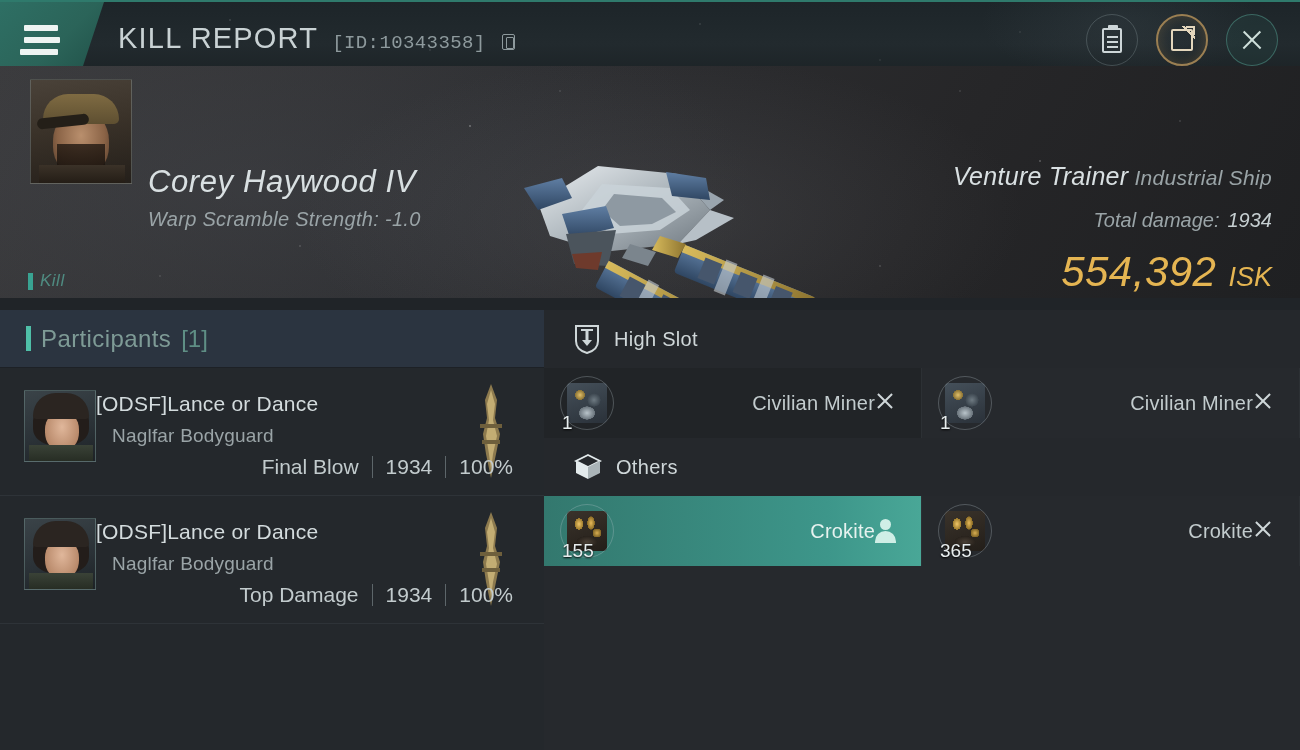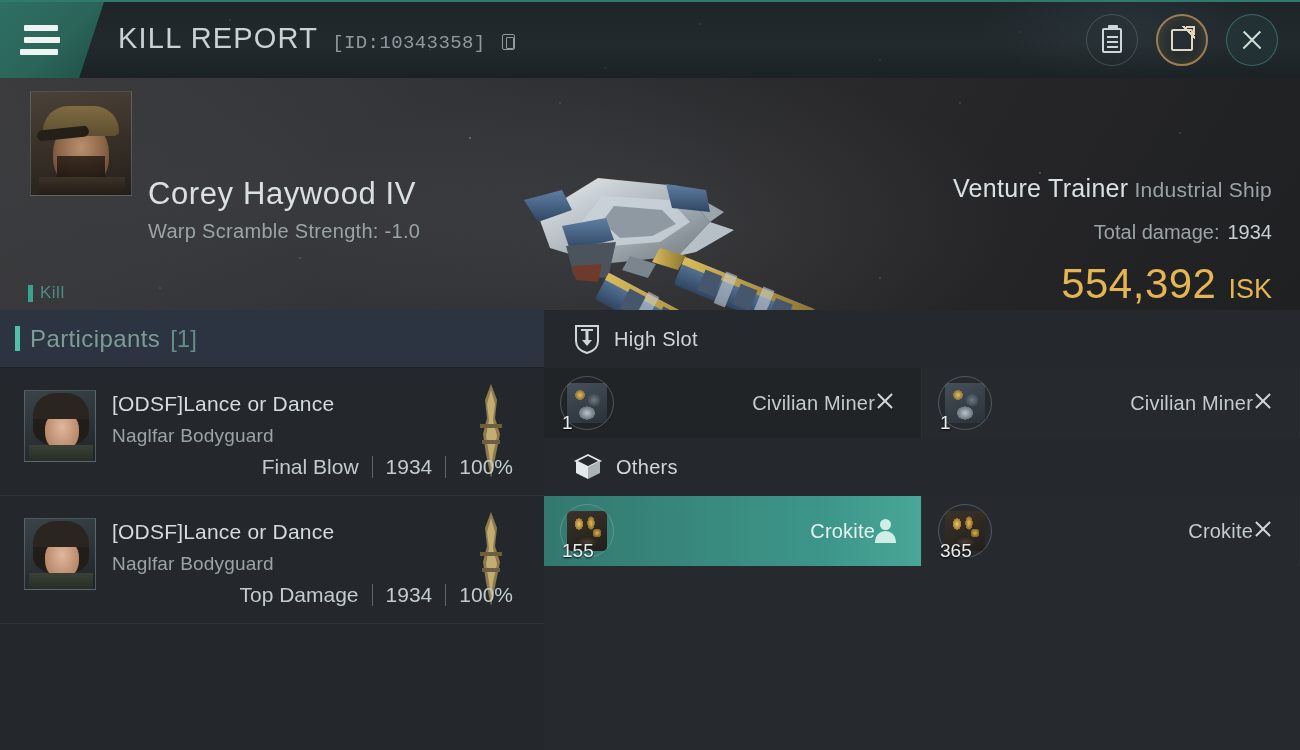--- a/index.html
+++ b/index.html
@@ -76,26 +76,27 @@
       linear-gradient(45deg, transparent 48%, #e3d6bc 48%, #e3d6bc 58%, transparent 58%),
       linear-gradient(#e3d6bc,#e3d6bc) 100% 0/9px 2.4px no-repeat,
       linear-gradient(#e3d6bc,#e3d6bc) 100% 0/2.4px 9px no-repeat;
   }
   .xmark{ width:24px; height:24px; position:relative; }
   .xmark::before,.xmark::after{ content:""; position:absolute; left:0; top:11px; width:24px; height:2.4px; background:#cfe0db; }
   .xmark::before{ transform:rotate(45deg);} .xmark::after{ transform:rotate(-45deg);}
 
   
   .hero{
-    position:absolute; left:0; top:78px; width:1300px; height:232px;
+    position:absolute; left:0; top:66px; width:1300px; height:232px;
     background:
       radial-gradient(520px 230px at 660px 150px, rgba(110,110,115,.22), transparent 70%),
       radial-gradient(700px 300px at 250px 120px, rgba(80,84,92,.22), transparent 72%),
       linear-gradient(120deg,#3a3a3c 0%,#2e2f32 38%,#262628 70%,#1f2022 100%);
     overflow:hidden;
+    font-style:italic;
   }
   .hero-stars{
     position:absolute; inset:0;
     background-image:
       radial-gradient(1.2px 1.2px at 120px 40px, rgba(255,255,255,.55), transparent),
       radial-gradient(1px 1px at 300px 180px, rgba(255,255,255,.4), transparent),
       radial-gradient(1.3px 1.3px at 470px 60px, rgba(255,255,255,.5), transparent),
       radial-gradient(1px 1px at 880px 200px, rgba(255,255,255,.4), transparent),
       radial-gradient(1.2px 1.2px at 1040px 95px, rgba(255,255,255,.45), transparent),
       radial-gradient(1px 1px at 1180px 55px, rgba(255,255,255,.35), transparent),
@@ -137,41 +138,41 @@
   .ship-line .cls{ font-size:21px; color:#9aa4a7; margin-left:6px; }
   .dmg-line{ font-size:20px; color:#9aa4a7; margin-top:18px; }
   .dmg-line b{ color:#c6cfd1; font-weight:400; margin-left:8px; }
   .isk-line{ margin-top:16px; }
   .isk-val{ font-size:42px; color:#e5b552; letter-spacing:.5px; }
   .isk-cur{ font-size:27px; color:#e5b552; margin-left:12px; }
 
   
   .left-panel{ position:absolute; left:0; top:310px; width:544px; height:440px; background:#24282c; }
   .panel-head{
-    height:58px; background:#2b3440; display:flex; align-items:center; padding-left:15px; gap:10px;
+    height:58px; background:#2b3440; display:flex; align-items:center; padding-left:26px; gap:10px;
     border-bottom:1px solid #1d2126;
   }
   .panel-head .accent{ width:5px; height:25px; background:#4fbfa8; }
   .panel-head .ptitle{ font-size:24px; color:#7e9b96; letter-spacing:.4px; }
   .panel-head .pcount{ font-size:24px; color:#5f8f85; }
 
   .prow{ position:relative; height:128px; border-bottom:1px solid #2e3338; padding:22px 18px 0 24px; }
   .pav{
     position:absolute; left:24px; top:22px; width:72px; height:72px;
     border:1px solid rgba(150,185,180,.35);
     background:linear-gradient(165deg,#3a4348 0%,#2a3136 60%,#1d2226 100%);
     overflow:hidden;
   }
   .av-hair{ position:absolute; left:8px; top:6px; width:56px; height:48px; background:#231d1a; border-radius:50% 50% 35% 35%; }
   .av-face{ position:absolute; left:20px; top:20px; width:34px; height:40px;
     background:radial-gradient(ellipse at 50% 40%, #e0b79b, #b98a6b 70%, #8c6248); border-radius:46%; }
   .av-beanie{ position:absolute; left:8px; top:2px; width:56px; height:26px; background:#2b2521; border-radius:26px 26px 4px 4px; }
   .av-body{ position:absolute; left:4px; bottom:0; width:64px; height:16px; background:linear-gradient(180deg,#3a4237,#272d24); }
 
-  .pname{ position:absolute; left:112px; top:24px; font-size:21px; color:#d3dbdd; letter-spacing:.2px; }
+  .pname{ position:absolute; left:96px; top:24px; font-size:21px; color:#d3dbdd; letter-spacing:.2px; }
   .pcorp{ position:absolute; left:112px; top:57px; font-size:19px; color:#9aa4a7; letter-spacing:.2px; }
   .pstats{ position:absolute; right:18px; bottom:16px; display:flex; align-items:center; gap:0; font-size:21px; color:#c2cbcd; }
   .pstats .seg{ padding:0 13px; }
   .pstats .sep{ width:1px; height:22px; background:#5d666a; }
   .pship{
     position:absolute; right:36px; top:16px; width:34px; height:94px;
   }
 
   
   .right-panel{ position:absolute; left:544px; top:310px; width:756px; height:440px; background:#26292d; }

